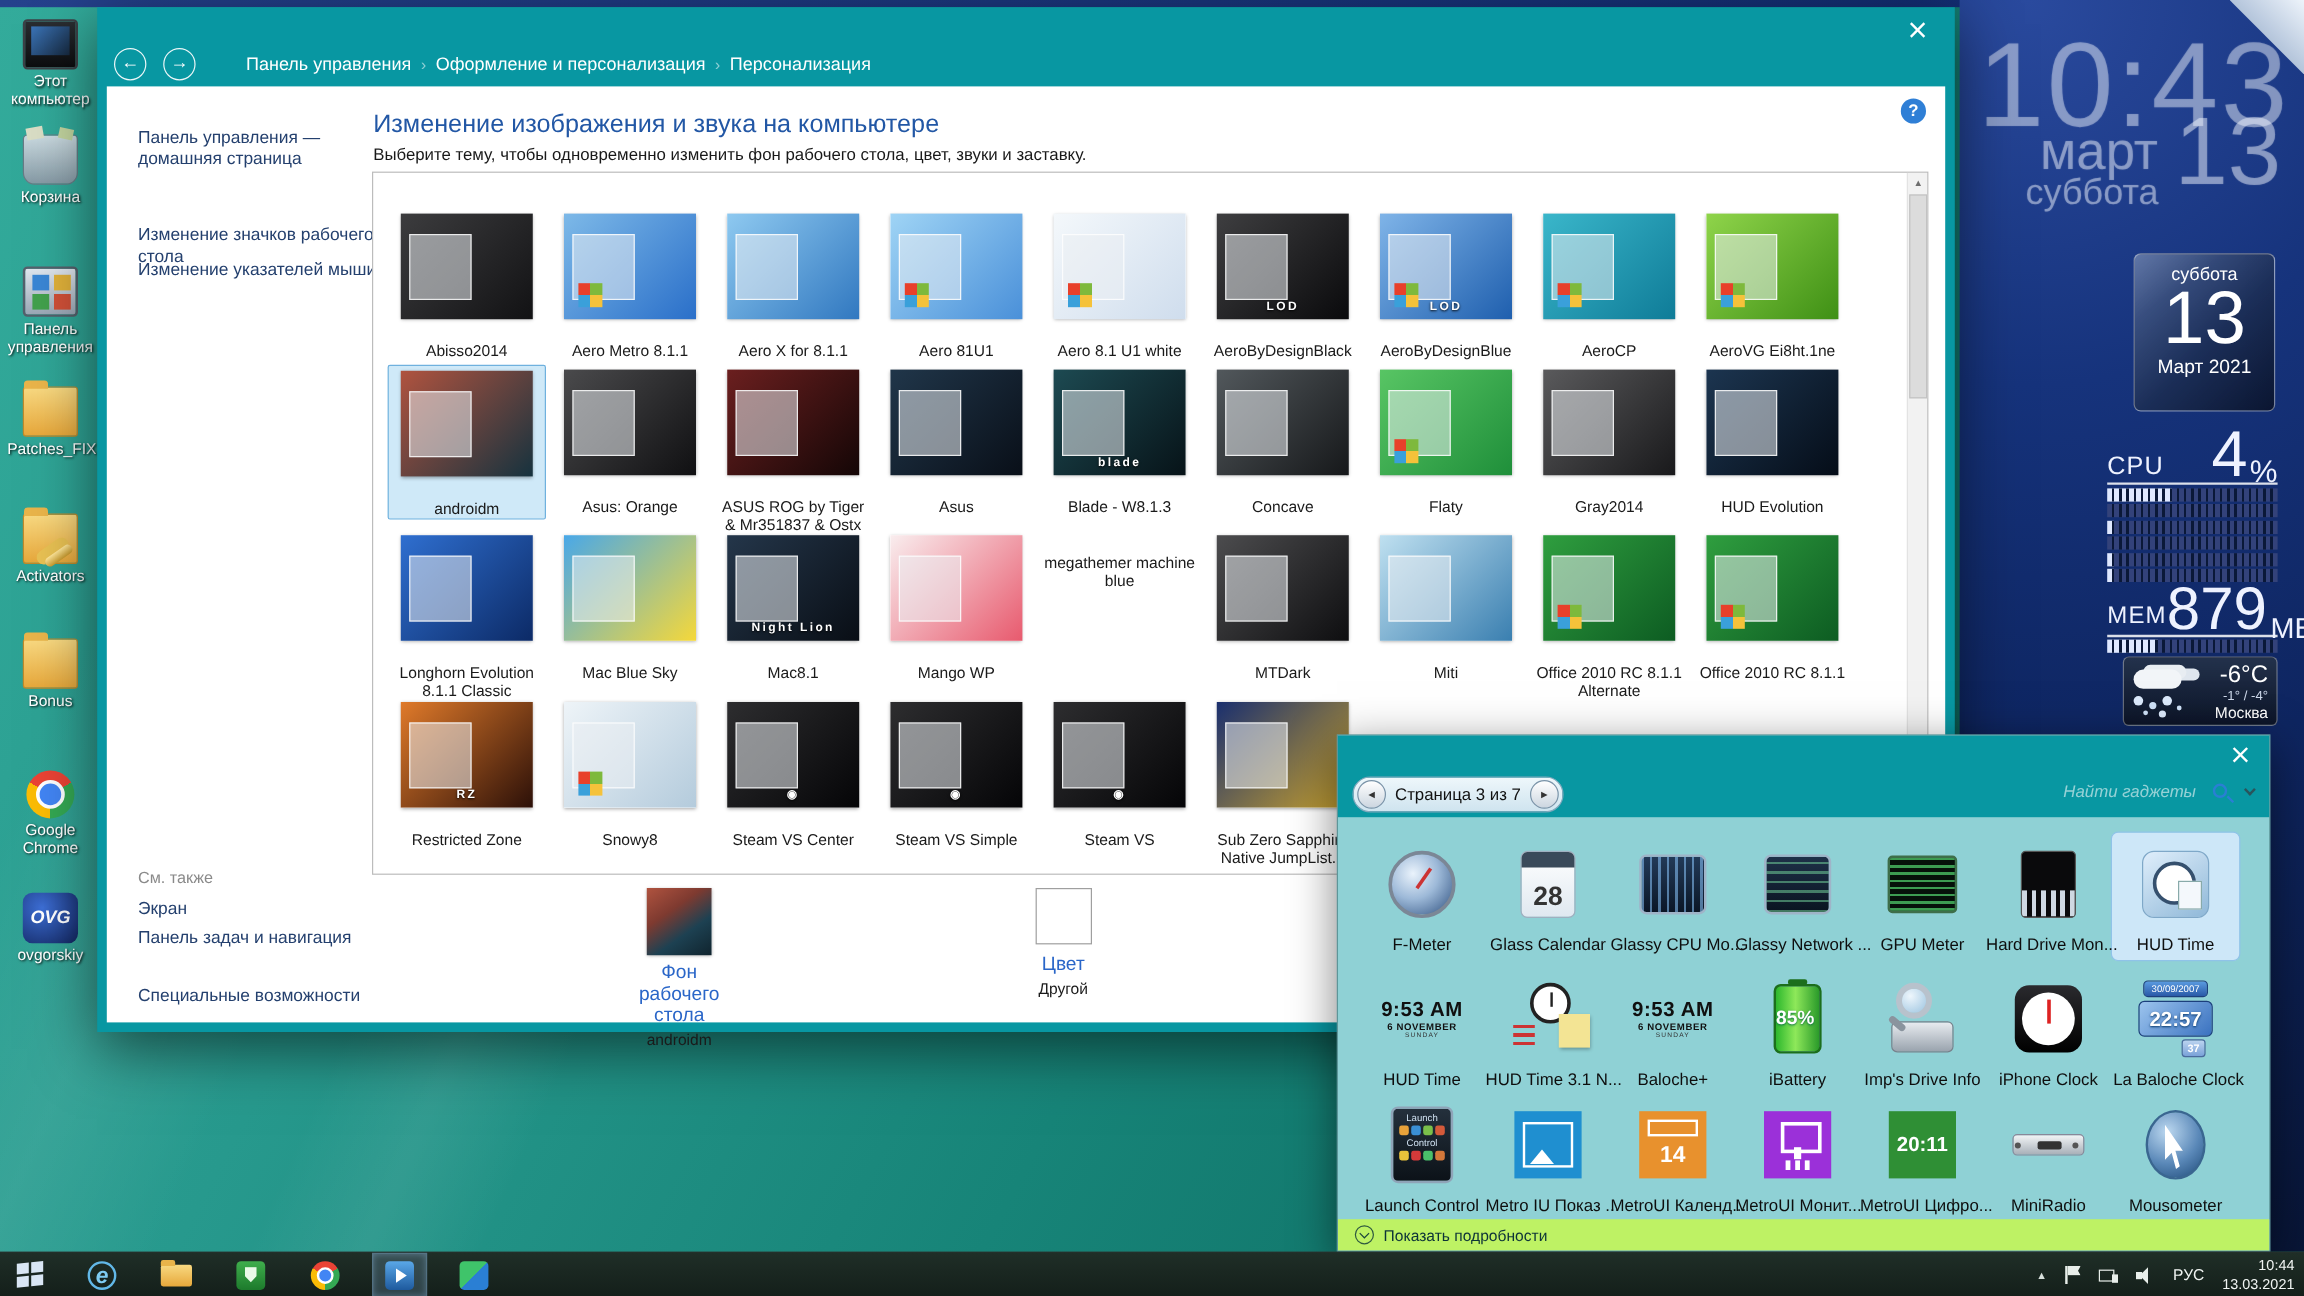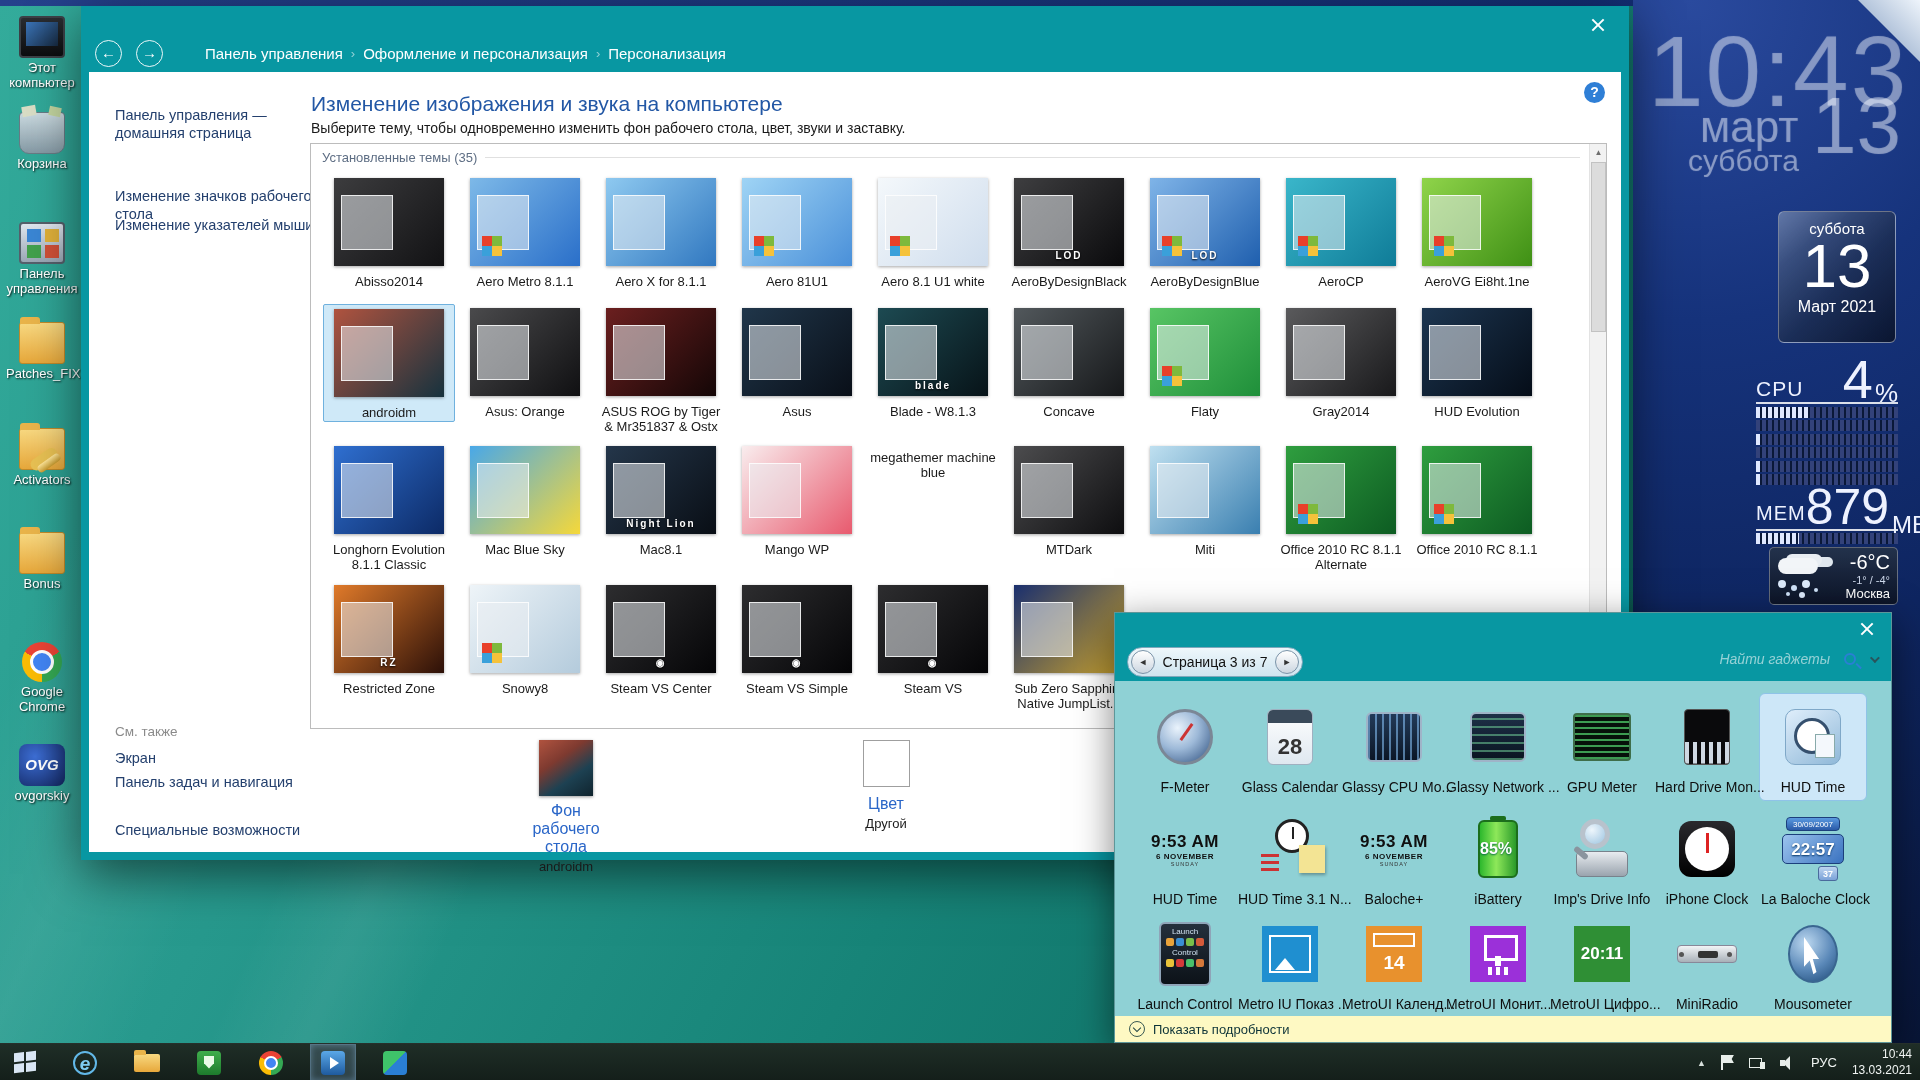--- a/index.html
+++ b/index.html
@@ -81,21 +81,21 @@
   #themes-grouphead i { flex:1; height:1px; background:#e0e0e0; }
   .tcell { position:absolute; width:132px; text-align:center; cursor:pointer; }
   .tcell.sel { background:#cfe9f8; border:1px solid #6fb1de; border-radius:2px; }
   .tpv { position:relative; width:110px; height:88px; margin:4px auto 0; box-shadow:0 1px 3px rgba(0,0,0,.35); overflow:hidden; }
   .tpv .pane { position:absolute; left:7px; top:17px; width:52px; height:55px;
     background:rgba(235,238,242,.55); border:1px solid rgba(255,255,255,.8); }
   .tpv .flag { position:absolute; left:12px; bottom:10px; width:20px; height:20px;
     background:conic-gradient(#7eb93c 0 25%,#f5c23a 0 50%,#3aa0da 0 75%,#e8402a 0 100%); }
   .tpv .badge { position:absolute; left:0; right:0; bottom:5px; font-size:10px; font-weight:bold;
     color:#fff; letter-spacing:2px; text-shadow:0 1px 2px #000; }
-  .tname { font-size:13px; color:#1a1a1a; line-height:1.15; margin-top:9px; padding:0 2px; }
+  .tname { font-size:13px; color:#1a1a1a; line-height:1.15; margin-top:20px; padding:0 2px; }
   #themes-scroll { position:absolute; right:0; top:0; width:17px; height:100%; background:#f2f2f2; border-left:1px solid #e3e3e3; }
   #themes-scroll .arr { position:absolute; left:0; width:17px; height:17px; font-size:8px; color:#6e6e6e; text-align:center; line-height:17px; }
   #themes-thumb { position:absolute; left:1px; top:18px; width:15px; height:170px; background:#dcdcdc; border:1px solid #c2c2c2; }
   .cpfoot { position:absolute; text-align:center; cursor:pointer; }
   .cpfoot .thumb { width:54px; height:56px; margin:0 auto 6px;
     background:linear-gradient(145deg,#b0533f 0%,#7e3a30 35%,#1d4152 65%,#10242e 100%); box-shadow:0 1px 3px rgba(0,0,0,.4); }
   .cpfoot .swatch { width:47px; height:47px; margin:0 auto 8px; background:#fff; border:1px solid #9f9f9f; }
   .cpfoot .flabel { font-size:16px; color:#2a66c8; }
   .cpfoot .fvalue { font-size:13px; color:#1a1a1a; margin-top:3px; }
 
@@ -112,21 +112,21 @@
   #gw-search { position:absolute; right:14px; top:38px; display:flex; align-items:center; gap:14px; }
   #gw-search-ph { font-size:14px; font-style:italic; color:rgba(235,245,246,.62); }
   .mag-blue { position:relative; width:12px; height:12px; border:2.4px solid #2a7fd4; border-radius:50%; }
   .mag-blue::after { content:""; position:absolute; left:9px; top:10px; width:7px; height:2.4px; background:#2a7fd4; transform:rotate(45deg); }
   .chev-dk { width:7px; height:7px; border-right:2px solid #29555c; border-bottom:2px solid #29555c; transform:rotate(45deg) translateY(-2px); }
   .gcell { position:absolute; width:104px; text-align:center; cursor:pointer; }
   .gcell .gicon { position:relative; width:104px; height:72px; }
   .gcell .glabel { font-size:14px; color:#0e0e0e; margin-top:6px; white-space:nowrap; }
   #gw-selbox { position:absolute; left:644px; top:80px; width:108px; height:108px;
     background:#cde7f8; border:1px solid #8fc3e8; border-radius:6px; }
-  #gw-footer { position:absolute; left:0; bottom:0; width:100%; height:26px; background:#fef9c3; display:flex; align-items:center; }
+  #gw-footer { position:absolute; left:0; bottom:0; width:100%; height:26px; background:#bef264; display:flex; align-items:center; }
   #gw-foot-circ { width:16px; height:16px; border-radius:50%; border:1.4px solid rgba(10,50,55,.8); margin:0 8px 0 14px; position:relative; }
   #gw-foot-circ::after { content:""; position:absolute; left:4px; top:3px; width:5px; height:5px;
     border-right:1.6px solid rgba(10,50,55,.9); border-bottom:1.6px solid rgba(10,50,55,.9); transform:rotate(45deg); }
   #gw-foot-label { font-size:13px; color:#0d3338; }
 
   
   .ic { position:absolute; left:50%; top:50%; transform:translate(-50%,-50%); }
   .ic-gauge { width:56px; height:56px; border-radius:50%; border:3px solid #7b8796;
     background:radial-gradient(circle at 35% 32%,#eaf3fc 0%,#9db9d8 45%,#2d4f7e 100%); }
   .ic-gauge::after { content:""; position:absolute; left:50%; top:10px; width:3px; height:20px; background:#c33; transform:rotate(35deg); }
@@ -383,24 +383,20 @@
           <div class="sb-link" style="top: 116px;">Изменение значков рабочего стола</div>
           <div class="sb-link" style="top: 145px;">Изменение указателей мыши</div>
           <div class="sb-head" style="top: 652px;">См. также</div>
           <div class="sb-link" style="top: 678px;">Экран</div>
           <div class="sb-link" style="top: 702px;">Панель задач и навигация</div>
           <div class="sb-link" style="top: 750px;">Специальные возможности</div>
         </div>
       <div id="cp-title">Изменение изображения и звука на компьютере</div>
       <div id="cp-subtitle">Выберите тему, чтобы одновременно изменить фон рабочего стола, цвет, звуки и заставку.</div>
       <div id="themes-box">
-        <div id="themes-grouphead">
-          <span>Установленные темы (35)</span>
-            <i></i>
-        </div>
         <div id="themes-grid">
             <div class="tcell" style="left: 12px; top: 30px;">
               <div class="tpv" style="background: linear-gradient(135deg, rgb(60, 60, 62) 0%, rgb(18, 18, 20) 100%);">
                 <div class="pane"></div>
               </div>
               <div class="tname">Abisso2014</div>
             </div>
             <div class="tcell" style="left: 148px; top: 30px;">
               <div class="tpv" style="background: linear-gradient(135deg, rgb(125, 185, 232) 0%, rgb(42, 111, 201) 100%);">
                 <div class="pane"></div>

